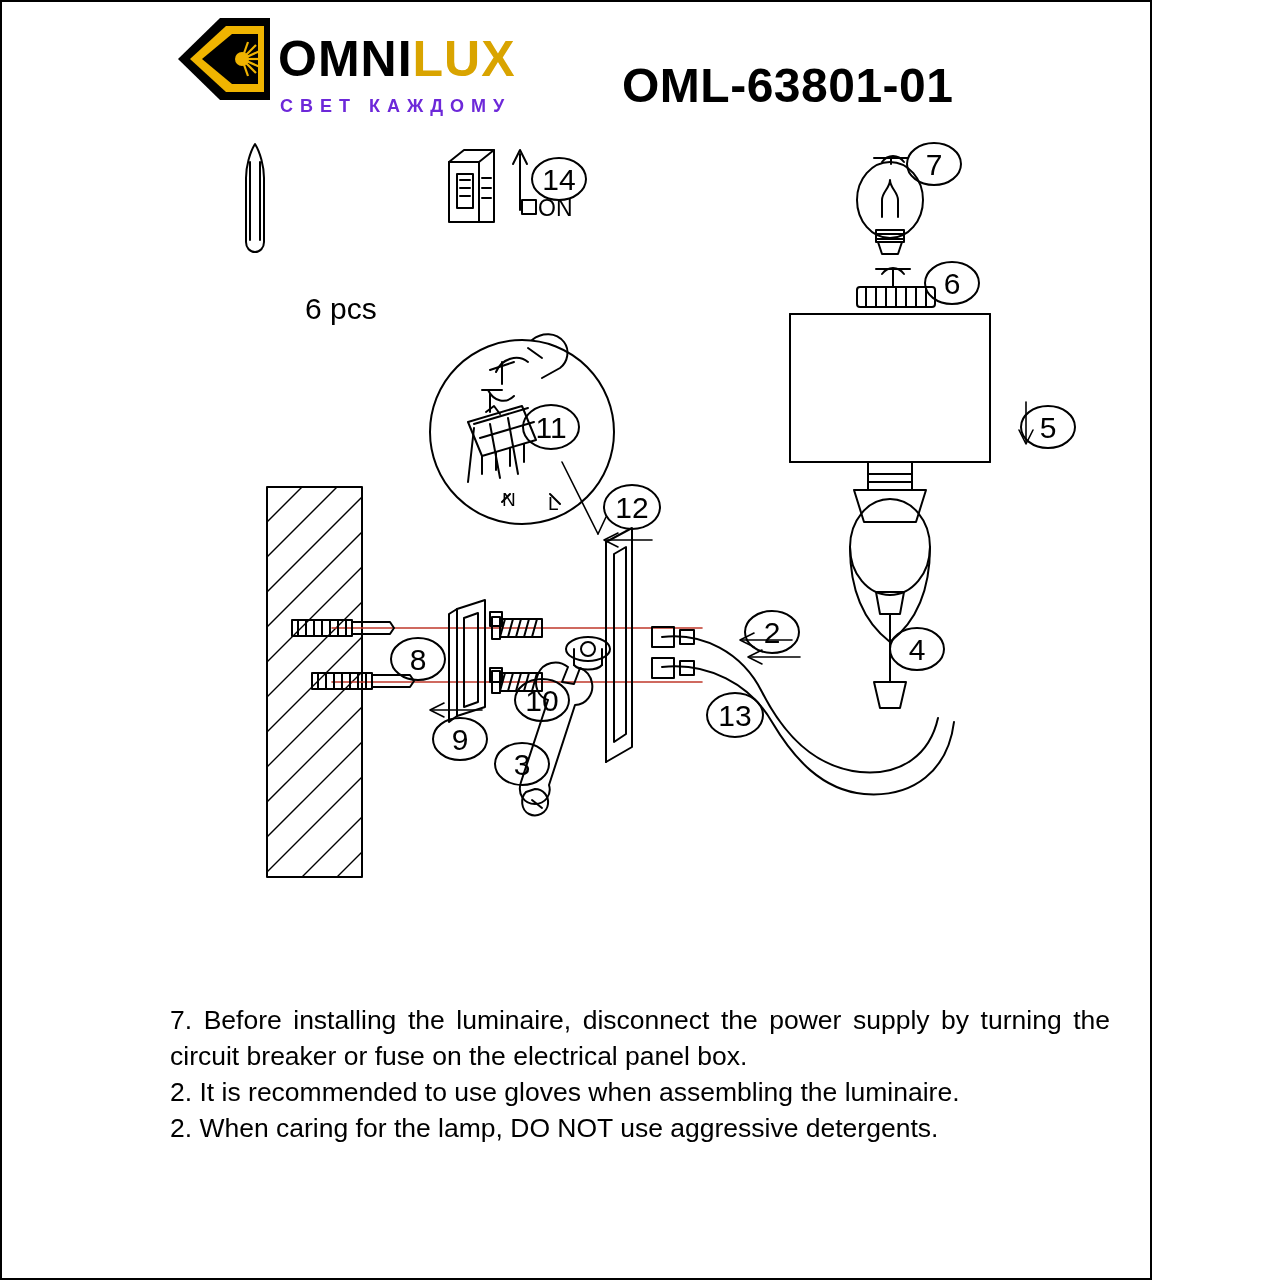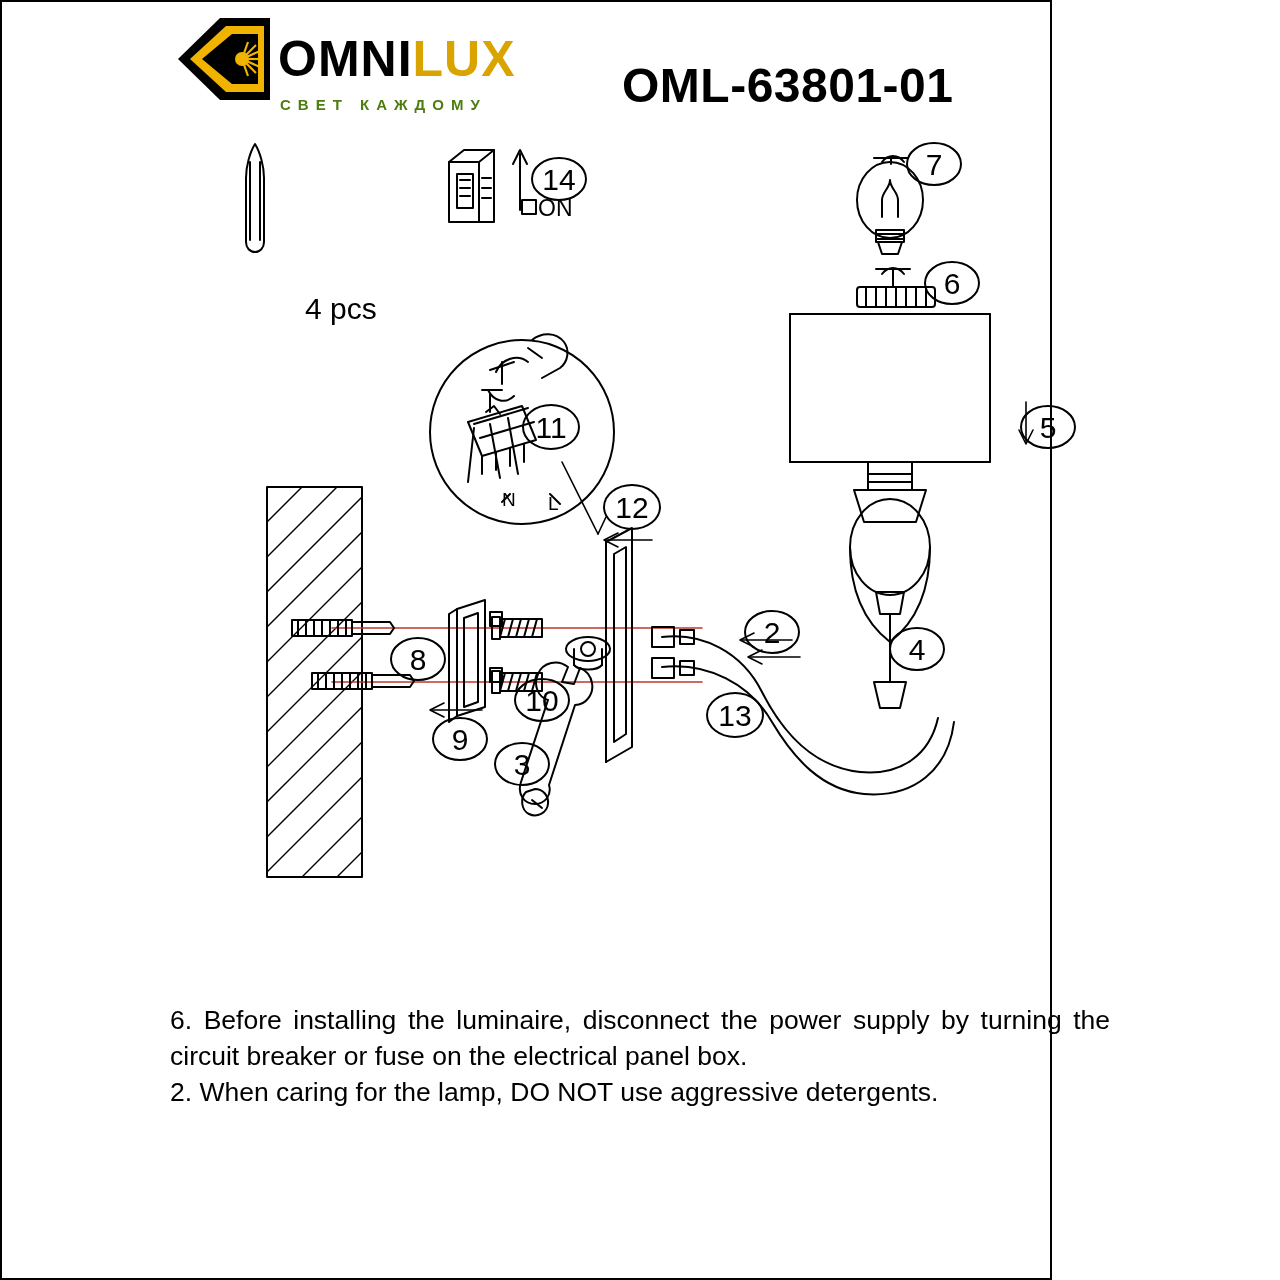--- a/index.html
+++ b/index.html
@@ -1,26 +1,26 @@
 <!DOCTYPE html>
 <html><head>
 <meta charset="utf-8">
 <style>
   html,body{margin:0;padding:0;background:#ffffff;}
   body{width:1280px;height:1280px;font-family:"Liberation Sans",sans-serif;color:#000;}
-  .page{position:relative;width:1052px;height:1280px;box-sizing:border-box;border:2px solid #000;}
+  .page{position:relative;width:1152px;height:1280px;box-sizing:border-box;border:2px solid #000;}
 
   
   .header{position:absolute;left:0;top:0;width:1280px;height:130px;}
   .logo{position:absolute;left:168px;top:16px;width:420px;height:100px;}
   .logo-mark{position:absolute;left:0;top:0;width:100px;height:82px;}
   .brand{position:absolute;left:108px;top:14px;font-size:50px;font-weight:bold;letter-spacing:1px;line-height:54px;}
   .brand .omni{color:#000;}
   .brand .lux{color:#d9a400;}
-  .tagline{position:absolute;left:110px;top:78px;font-size:15px;letter-spacing:7px;color:#4d7c0f;font-weight:bold;}
+  .tagline{position:absolute;left:110px;top:78px;font-size:18px;letter-spacing:7px;color:#6d28d9;font-weight:bold;}
   .model{position:absolute;left:620px;top:24px;font-size:48px;font-weight:bold;letter-spacing:0.5px;margin-top:32px;}
 
   
   .drawing{position:absolute;left:0;top:120px;width:1280px;height:840px;}
   .drawing svg{display:block;}
 
   
   .notes{position:absolute;left:168px;top:1000px;width:940px;font-size:26.5px;line-height:36px;text-align:justify;}
   .notes p{margin:0;}
   .notes p.first{text-align:justify;}
@@ -283,21 +283,22 @@
             <ellipse cx="458" cy="617" rx="27" ry="21" fill="none" stroke="#000" stroke-width="2"></ellipse>
             <text x="458" y="628">9</text>
           </g>
         <g>
             <ellipse cx="520" cy="642" rx="27" ry="21" fill="none" stroke="#000" stroke-width="2"></ellipse>
             <text x="520" y="653">3</text>
           </g>
       </g>
     </svg>
 
-    <div style="position:absolute;left:303px;top:170px;font-size:30px;">4 pcs</div>
+    <div style="position:absolute;left:303px;top:170px;font-size:30px;">6 pcs</div>
   </div>
 
   <div class="notes">
-    <p class="first">6. Before installing the luminaire, disconnect the power supply by turning the circuit breaker or fuse on the electrical panel box.</p>
+    <p class="first">7. Before installing the luminaire, disconnect the power supply by turning the circuit breaker or fuse on the electrical panel box.</p>
+    <p class="nojust">2. It is recommended to use gloves when assembling the luminaire.</p>
     <p class="nojust">2. When caring for the lamp, DO NOT use aggressive detergents.</p>
   </div>
 
 </div>
 
 </body></html>

